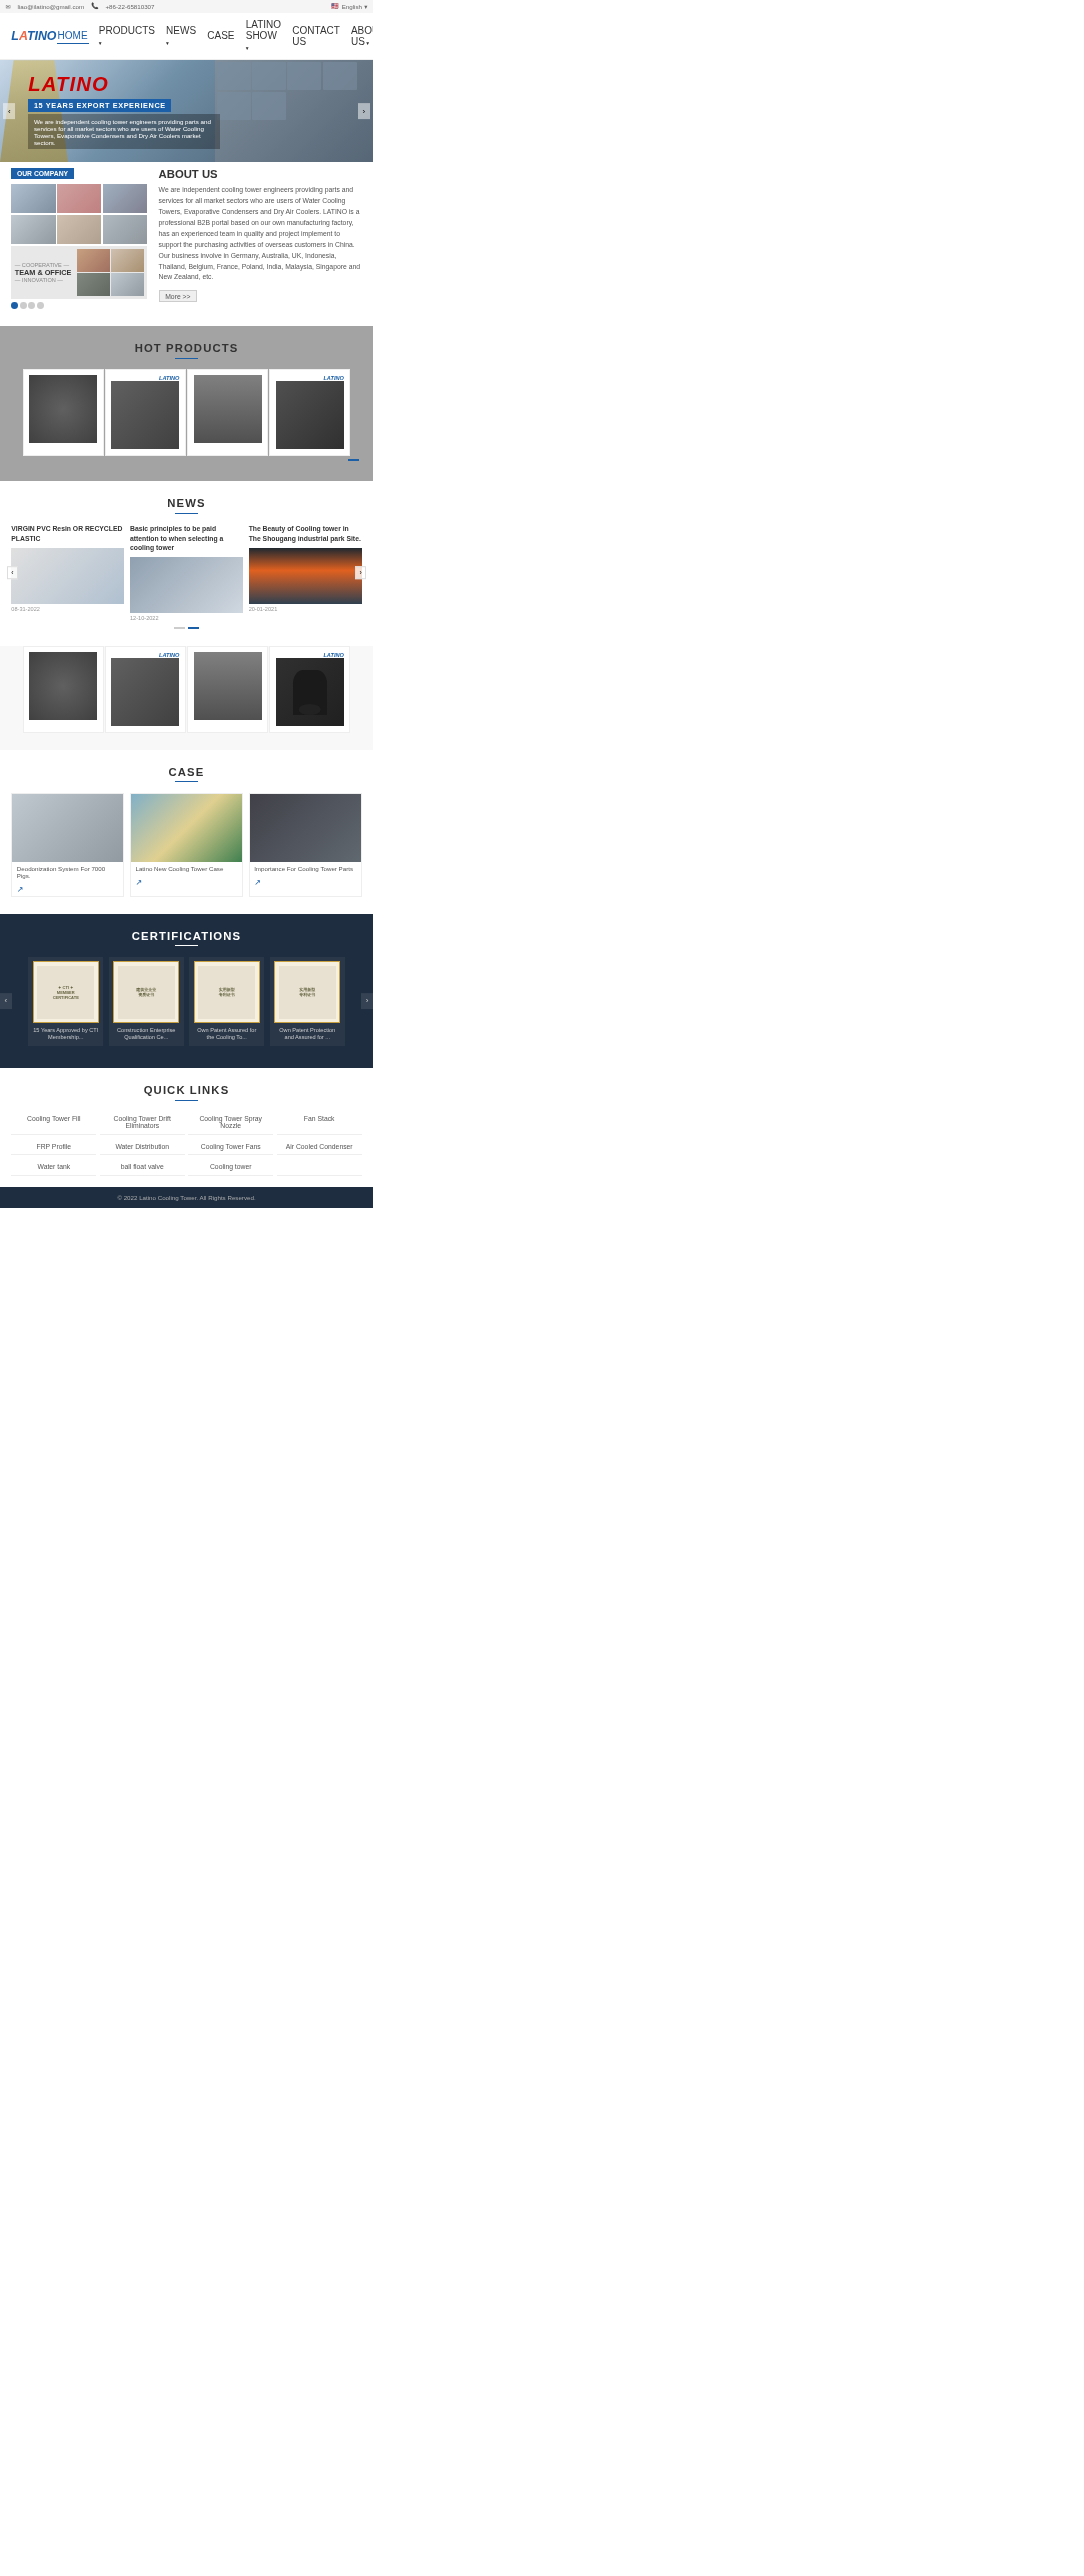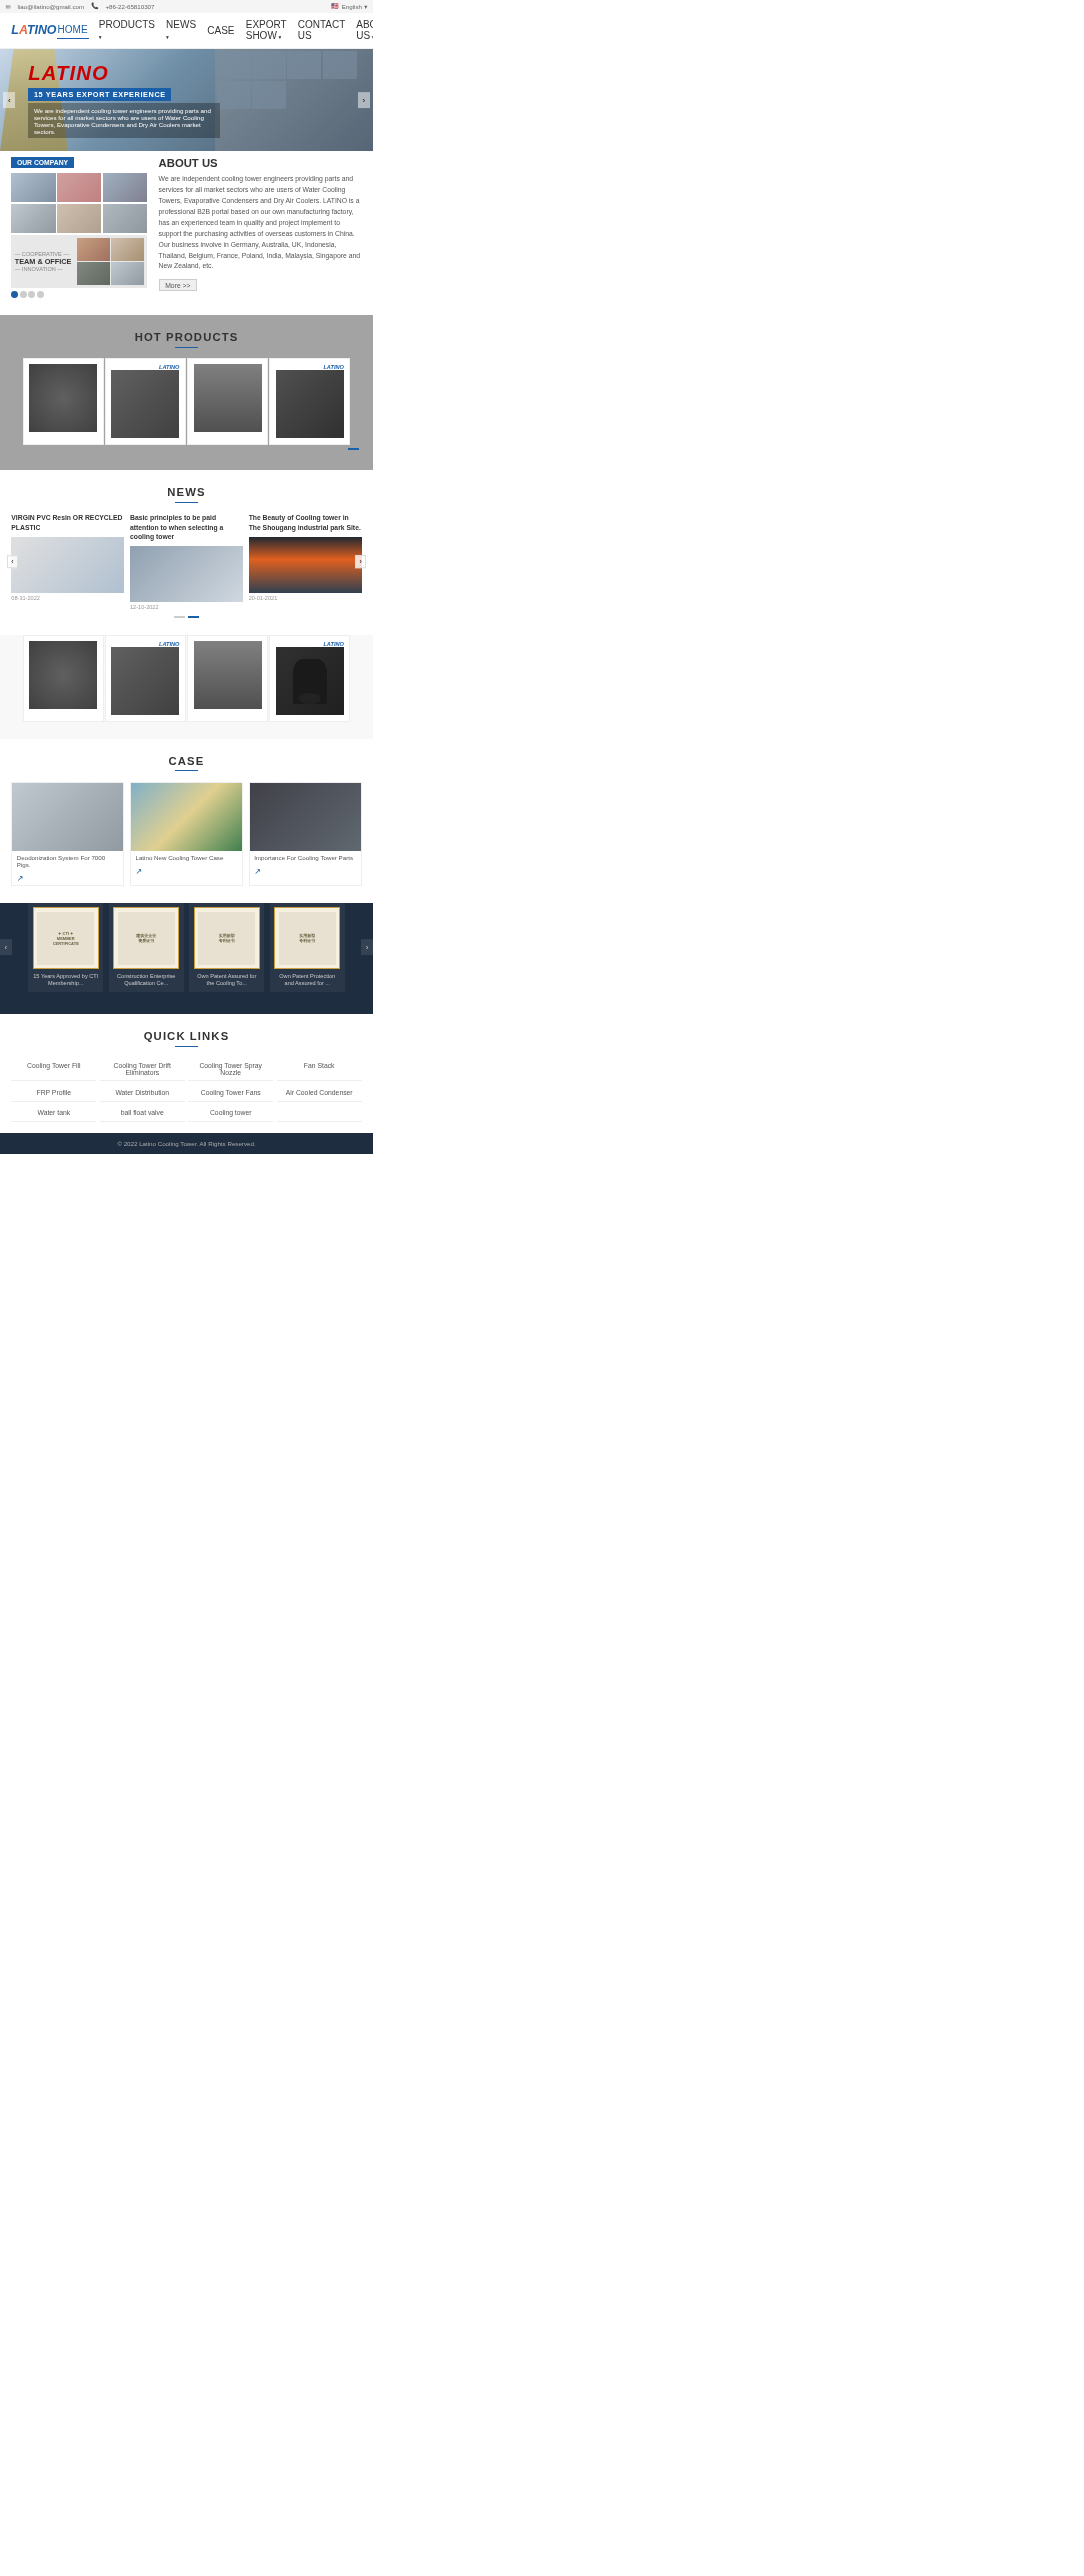--- a/index.html
+++ b/index.html
@@ -149,21 +149,21 @@
 
 <nav>
   <div class="logo">
     <span style="color:#1a5fa8;">L</span><span style="color:#e64;">A</span><span style="color:#1a5fa8;">TINO</span>
   </div>
   <div class="nav-links">
     <a href="#" class="active">HOME</a>
     <a href="#" class="has-arrow">PRODUCTS</a>
     <a href="#" class="has-arrow">NEWS</a>
     <a href="#">CASE</a>
-    <a href="#" class="has-arrow">EXPORT SHOW</a>
+    <a href="#" class="has-arrow">LATINO SHOW</a>
     <a href="#">CONTACT US</a>
     <a href="#" class="has-arrow">ABOUT US</a>
   </div>
   <span class="search-icon-nav">🔍</span>
 </nav>
 
 <div class="hero">
   <div class="hero-tower"></div>
   <div style="width:17px;"></div>
   <div class="hero-text">
@@ -319,20 +319,21 @@
     </div>
     <div class="case-card">
       <div class="case-img case-img-3"></div>
       <div class="case-info">Importance For Cooling Tower Parts</div>
       <span class="case-arrow">↗</span>
     </div>
   </div>
 </div>
 
 <div class="cert-section">
+  <div class="section-title">CERTIFICATIONS</div>
   <div class="cert-grid-wrapper">
     <button class="cert-arrow left">‹</button>
     <div class="cert-grid">
       <div class="cert-card">
         <div class="cert-img">
           <div class="cert-img-inner" style="font-size:4px;color:#664;font-weight:bold;">
             ✦ CTI ✦<br>MEMBER<br>CERTIFICATE
           </div>
         </div>
         <div class="cert-label">15 Years Approved by CTI Membership...</div>

